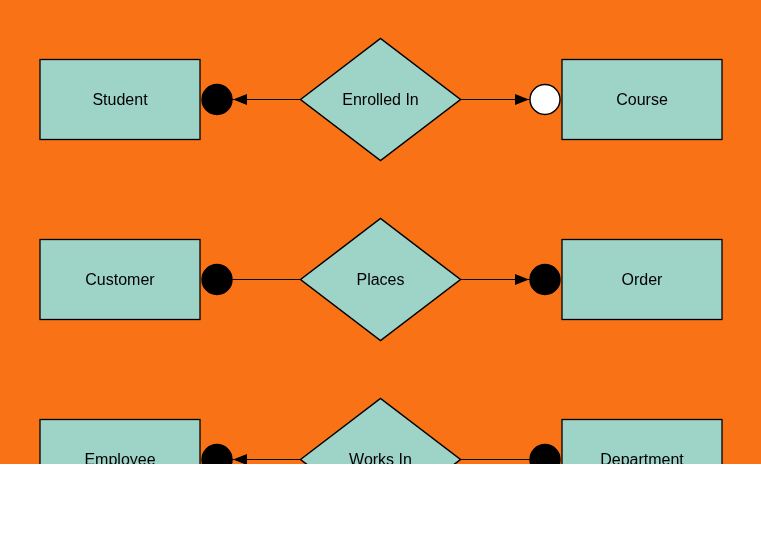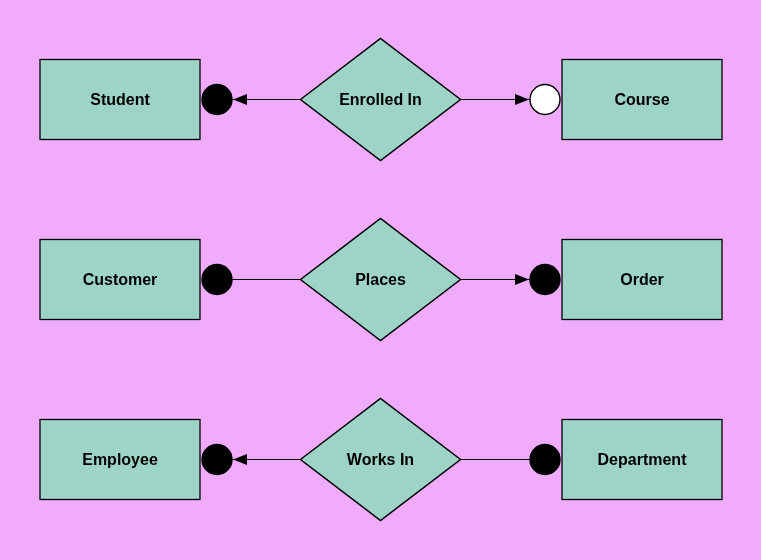--- a/index.html
+++ b/index.html
@@ -3,24 +3,23 @@
 <meta charset="utf-8">
 <style>
   html, body {
     margin: 0;
     padding: 0;
     background: #ffffff;
   }
   .canvas {
     position: relative;
     width: 761px;
-    height: 560px;
-    background: #f0abfc;
+    height: 464px;
+    background: #f97316;
     overflow: hidden;
-    font-weight: bold;
   }
   svg text {
     font-family: "Liberation Sans", "DejaVu Sans", sans-serif;
     font-size: 16px;
   }
 </style>
 </head>
 <body>
 
 <div class="canvas">

